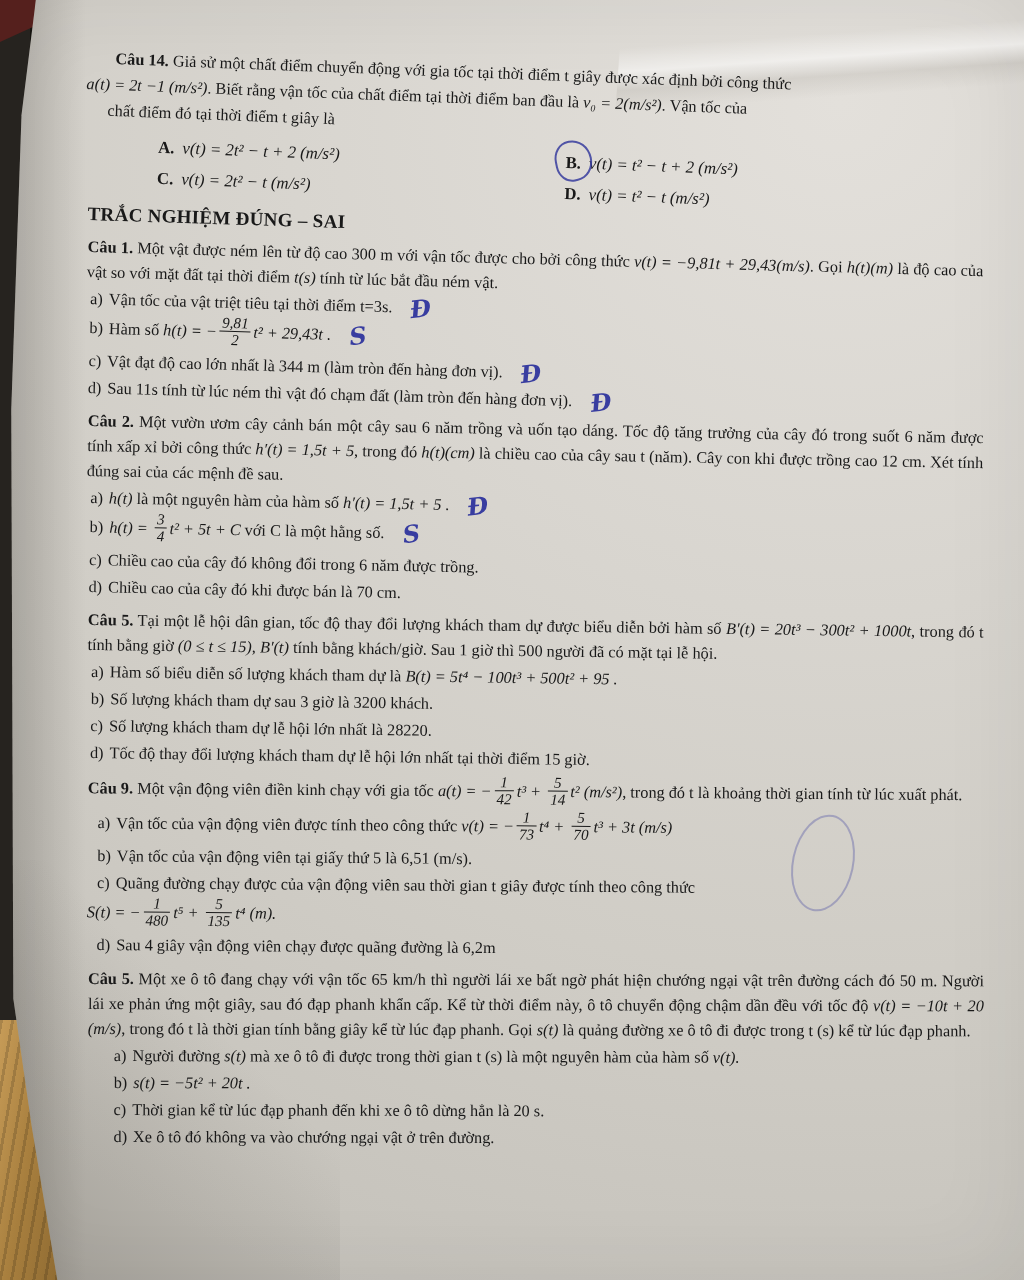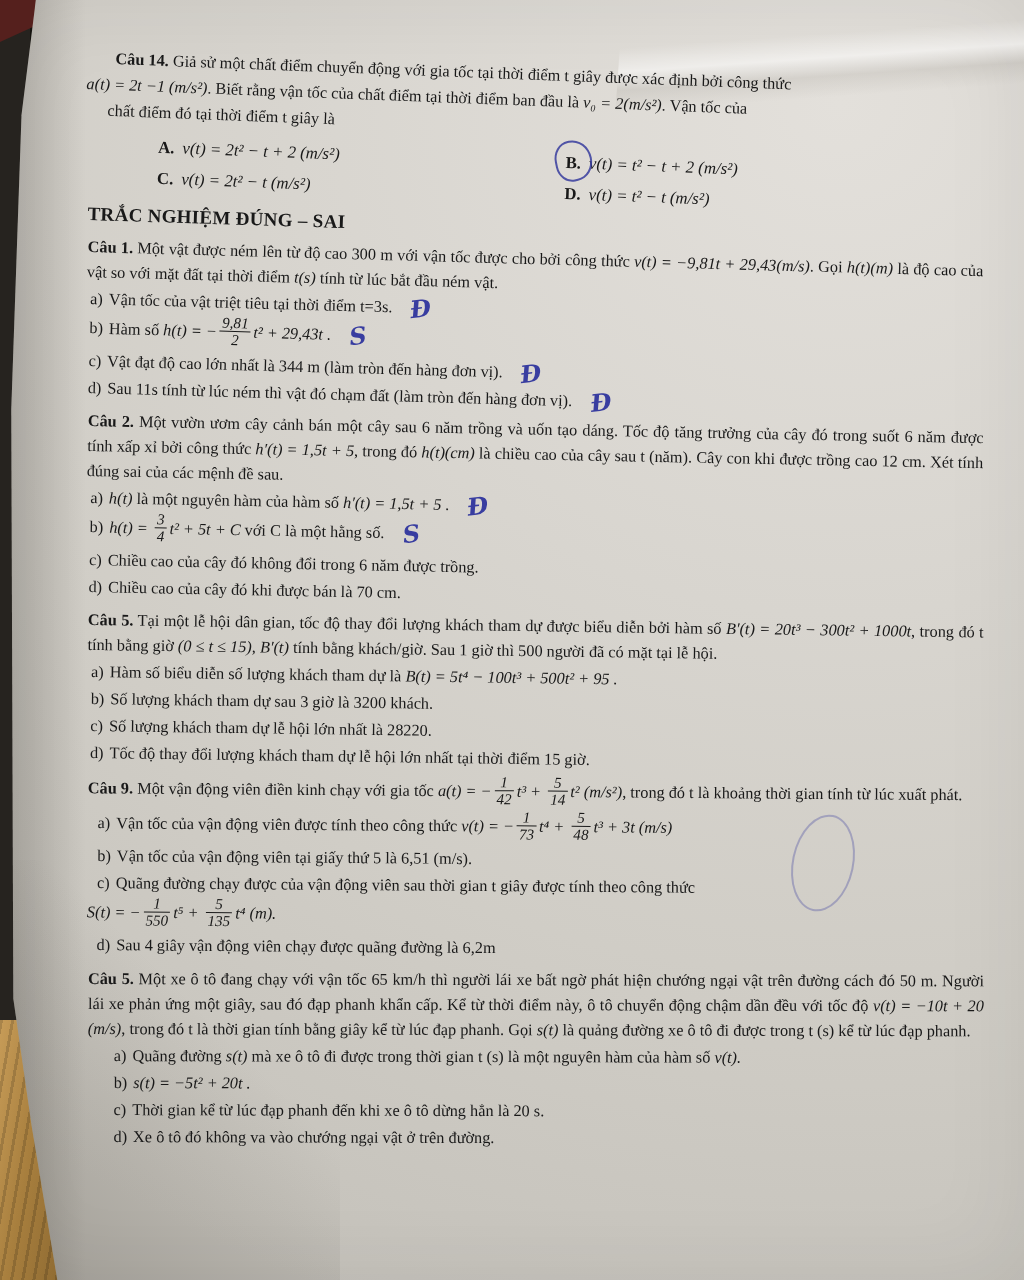--- a/index.html
+++ b/index.html
@@ -151,36 +151,36 @@
             <span class="fden">42</span>
           </span><span class="m">t³ + </span><span class="frac">
             <span class="fnum">5</span>
             <span class="fden">14</span>
           </span><span class="m">t² (m/s²)</span><span>, trong đó t là khoảng thời gian tính từ lúc xuất phát.</span></p>
       <p class="item"><span class="ilabel">a)</span><span>Vận tốc của vận động viên được tính theo công thức </span><span class="m">v(t) = −</span><span class="frac">
             <span class="fnum">1</span>
             <span class="fden">73</span>
           </span><span class="m">t⁴ + </span><span class="frac">
             <span class="fnum">5</span>
-            <span class="fden">48</span>
+            <span class="fden">70</span>
           </span><span class="m">t³ + 3t (m/s)</span></p>
       <p class="item"><span class="ilabel">b)</span><span>Vận tốc của vận động viên tại giấy thứ 5 là 6,51 (m/s).</span></p>
       <p class="item"><span class="ilabel">c)</span><span>Quãng đường chạy được của vận động viên sau thời gian t giây được tính theo công thức</span></p>
       <p class="para fline"><span class="m">S(t) = −</span><span class="frac">
             <span class="fnum">1</span>
-            <span class="fden">550</span>
+            <span class="fden">480</span>
           </span><span class="m">t⁵ + </span><span class="frac">
             <span class="fnum">5</span>
             <span class="fden">135</span>
           </span><span class="m">t⁴ (m).</span></p>
       <p class="item"><span class="ilabel">d)</span><span>Sau 4 giây vận động viên chạy được quãng đường là 6,2m</span></p>
     </section>
 
     <section class="q sub q5 t02">
       <p class="para"><b class="qlabel">Câu 5.</b> <span>Một xe ô tô đang chạy với vận tốc 65 km/h thì người lái xe bất ngờ phát hiện chướng ngại vật trên đường cách đó 50 m. Người lái xe phản ứng một giây, sau đó đạp phanh khẩn cấp. Kể từ thời điểm này, ô tô chuyển động chậm dần đều với tốc độ </span><span class="m">v(t) = −10t + 20 (m/s)</span><span>, trong đó t là thời gian tính bằng giây kể từ lúc đạp phanh. Gọi </span><span class="m">s(t)</span><span> là quảng đường xe ô tô đi được trong t (s) kể từ lúc đạp phanh.</span></p>
-      <p class="item"><span class="ilabel">a)</span><span>Quãng đường </span><span class="m">s(t)</span><span> mà xe ô tô đi được trong thời gian t (s) là một nguyên hàm của hàm số </span><span class="m">v(t).</span></p>
+      <p class="item"><span class="ilabel">a)</span><span>Người đường </span><span class="m">s(t)</span><span> mà xe ô tô đi được trong thời gian t (s) là một nguyên hàm của hàm số </span><span class="m">v(t).</span></p>
       <p class="item"><span class="ilabel">b)</span><span class="m">s(t) = −5t² + 20t .</span></p>
       <p class="item"><span class="ilabel">c)</span><span>Thời gian kể từ lúc đạp phanh đến khi xe ô tô dừng hẳn là 20 s.</span></p>
       <p class="item"><span class="ilabel">d)</span><span>Xe ô tô đó không va vào chướng ngại vật ở trên đường.</span></p>
     </section>
 
   </div>
 </div>
 
 </body></html>

